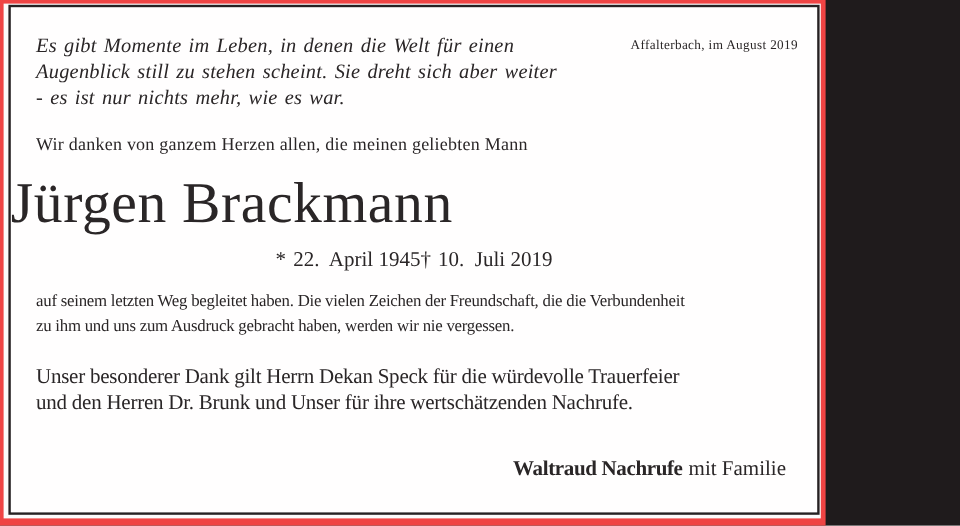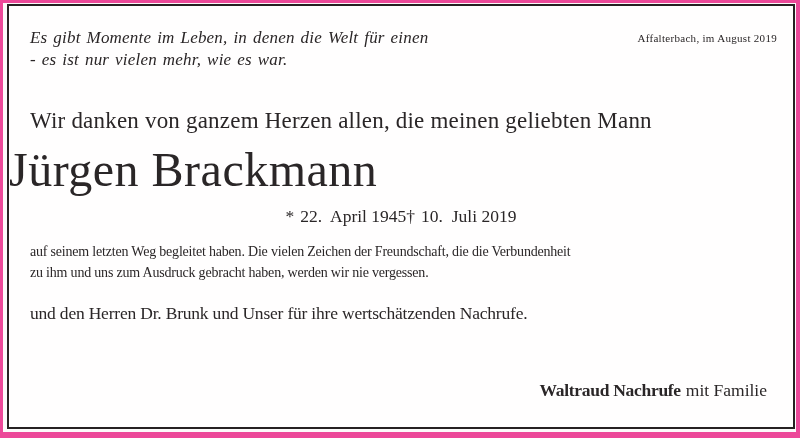--- a/index.html
+++ b/index.html
@@ -2,22 +2,22 @@
 <html><head>
 <meta charset="utf-8">
 <style>
   html, body { margin: 0; padding: 0; }
   body {
     width: 800px; height: 438px; overflow: hidden;
     background: #1f1b1c;
     font-family: "Liberation Serif", "DejaVu Serif", serif;
   }
   .scan {
-    position: relative; width: 800px; height: 438px;
-    background: #ec4899;
+    position: relative; width: 688px; height: 438px;
+    background: #ef4444;
   }
   
   .white-mat {
     position: absolute; left: 3px; top: 3px; right: 4px; bottom: 6px;
     background: #fbfafa;
   }
   .notice {
     position: absolute; left: 7px; top: 4px; right: 5px; bottom: 9px;
     border: 2px solid #262122;
     background: #fffefe;
@@ -33,21 +33,21 @@
     word-spacing: 1.5px;
     letter-spacing: 0.2px;
   }
   .dateline {
     top: 21px; right: 16px;
     font-size: 11px; line-height: 22px;
     letter-spacing: 0.3px;
   }
   .intro {
     left: 21px; top: 104px;
-    font-size: 23px; line-height: 22px;
+    font-size: 15px; line-height: 22px;
     letter-spacing: 0.2px;
   }
   .deceased-name {
     left: 0; right: 0; top: 138px;
     text-align: left;
     font-size: 48px; line-height: 52px;
     letter-spacing: 0.5px;
   }
   .dates-row {
     left: 0; right: 0; top: 199px;
@@ -68,40 +68,42 @@
 </style>
 </head>
 <body>
 
 <div class="scan">
   <div class="white-mat"></div>
   <div class="notice">
 
     <div class="block epigraph">
       <div class="line">Es gibt Momente im Leben, in denen die Welt für einen</div>
-      <div class="line">- es ist nur vielen mehr, wie es war.</div>
+      <div class="line">Augenblick still zu stehen scheint. Sie dreht sich aber weiter</div>
+      <div class="line">- es ist nur nichts mehr, wie es war.</div>
     </div>
 
     <div class="block dateline">Affalterbach, im August 2019</div>
 
     <div class="block intro line">Wir danken von ganzem Herzen allen, die meinen geliebten Mann</div>
 
     <div class="block deceased-name">Jürgen Brackmann</div>
 
     <div class="block dates-row">
       <span class="date-group"><span class="date-symbol">*</span><span>22.  April 1945</span></span>
       <span class="date-group"><span class="date-symbol">†</span><span>10.  Juli 2019</span></span>
     </div>
 
     <div class="block para1">
       <div class="line">auf seinem letzten Weg begleitet haben. Die vielen Zeichen der Freundschaft, die die Verbundenheit</div>
       <div class="line">zu ihm und uns zum Ausdruck gebracht haben, werden wir nie vergessen.</div>
     </div>
 
     <div class="block para2">
+      <div class="line">Unser besonderer Dank gilt Herrn Dekan Speck für die würdevolle Trauerfeier</div>
       <div class="line">und den Herren Dr. Brunk und Unser für ihre wertschätzenden Nachrufe.</div>
     </div>
 
     <div class="block signature">
       <span class="sig-name">Waltraud Nachrufe</span><span class="sig-suffix">mit Familie</span>
     </div>
 
   </div>
 </div>
 

